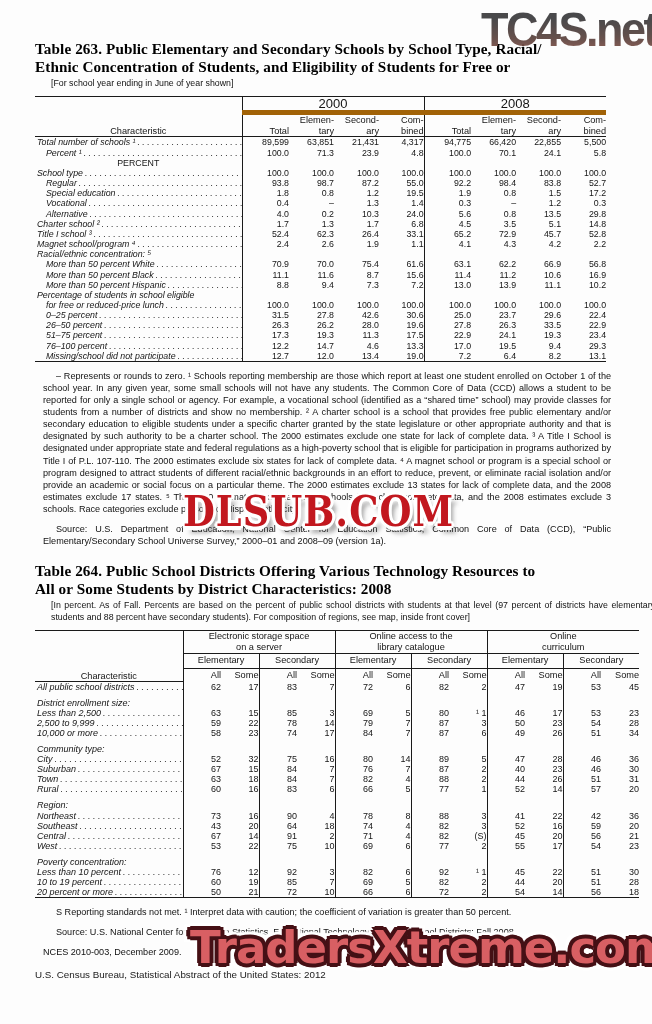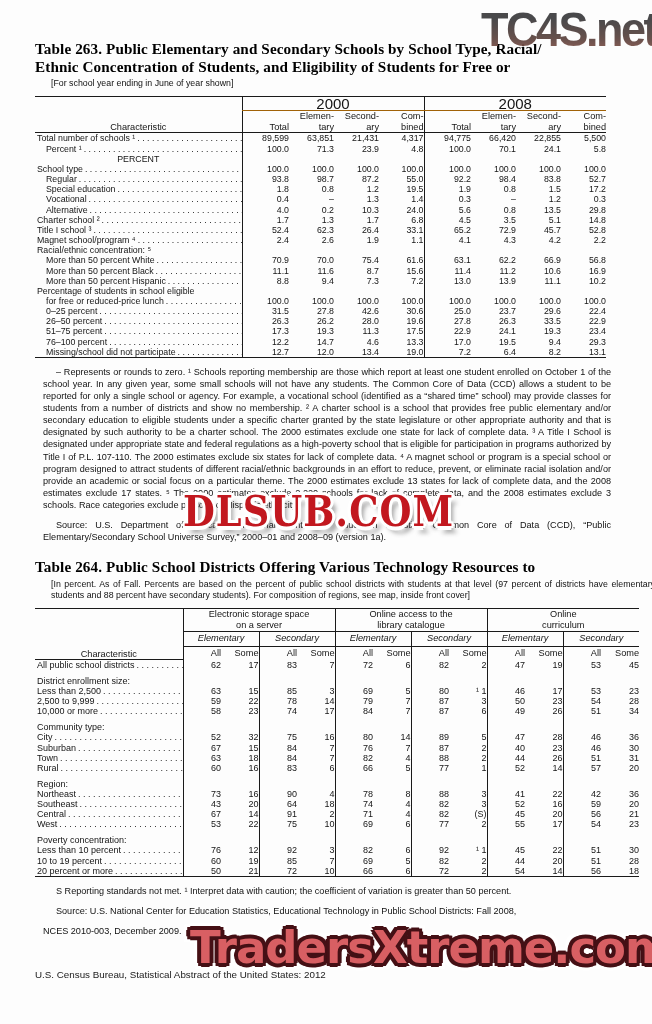--- a/index.html
+++ b/index.html
@@ -15,31 +15,31 @@
 
   
   table.t{border-collapse:collapse;table-layout:fixed;
           border-top:1.5px solid #1a1a1a;border-bottom:1.5px solid #1a1a1a;}
   table.t th,table.t td{font-weight:normal;padding:0;vertical-align:bottom;color:#141414;}
   .t263{width:569px;font-size:8.8px;}
   .t263 tbody td{height:10.15px;line-height:10.15px;}
   .t264{width:604px;font-size:9px;}
   .t264 tbody td{height:10.1px;line-height:10.1px;}
   .char{text-align:center;vertical-align:middle;border-bottom:1px solid #1a1a1a;font-size:9.2px;}
-  .yr{text-align:center;border-bottom:1px solid #a16207;line-height:13px;font-size:15px;}
+  .yr{text-align:center;border-bottom:5px solid #a16207;line-height:13px;font-size:13px;}
   .sub{text-align:right;padding:2px 7px 1px 0;white-space:pre-line;
        border-bottom:1px solid #1a1a1a;line-height:10.5px;font-size:9.2px;}
   .grp{text-align:center;border-bottom:1px solid #1a1a1a;white-space:pre-line;
        line-height:11px;padding:2px 0 1px;font-size:9.2px;}
-  .lvl{text-align:center;border-bottom:1px solid #1a1a1a;line-height:13.5px;font-size:9.2px;font-style:italic;}
+  .lvl{text-align:center;border-bottom:1px solid #1a1a1a;line-height:13.5px;font-size:9.2px;}
   .as{text-align:right;padding:1px 8px 1px 0;line-height:12.5px;font-size:9.2px;}
   .vl{border-left:1px solid #1a1a1a;}
   .nc{text-align:right;padding-right:7px;}
   .lc{overflow:hidden;}
-  .lab{display:flex;align-items:flex-end;overflow:hidden;}
+  .lab{display:flex;align-items:flex-end;overflow:hidden;font-style:italic;}
   .lab span:first-child{white-space:nowrap;}
   .dots{flex:1 1 auto;overflow:hidden;white-space:nowrap;margin-left:2px;}
   .dots::after{content:". . . . . . . . . . . . . . . . . . . . . . . . . . . . . . . . . . . . . . . . . . . . . . . .";}
   .ctr{text-align:center;}
   tr.gap td{padding-top:6px;}
 
   
   .fn{width:584px;font-size:9.1px;line-height:12.1px;text-align:justify;color:#111;margin-top:4px;}
   .fn p{margin:8px;text-indent:13px;}
   .fn p.noind{text-indent:0;}
@@ -474,20 +474,21 @@
       </table>
 
     <div class="fn">
       <p>– Represents or rounds to zero. ¹ Schools reporting membership are those which report at least one student enrolled on October 1 of the school year. In any given year, some small schools will not have any students. The Common Core of Data (CCD) allows a student to be reported for only a single school or agency. For example, a vocational school (identified as a “shared time” school) may provide classes for students from a number of districts and show no membership. ² A charter school is a school that provides free public elementary and/or secondary education to eligible students under a specific charter granted by the state legislature or other appropriate authority and that is designated by such authority to be a charter school. The 2000 estimates exclude one state for lack of complete data. ³ A Title I School is designated under appropriate state and federal regulations as a high-poverty school that is eligible for participation in programs authorized by Title I of P.L. 107-110. The 2000 estimates exclude six states for lack of complete data. ⁴ A magnet school or program is a special school or program designed to attract students of different racial/ethnic backgrounds in an effort to reduce, prevent, or eliminate racial isolation and/or provide an academic or social focus on a particular theme. The 2000 estimates exclude 13 states for lack of complete data, and the 2008 estimates exclude 17 states. ⁵ The 2000 estimates exclude 2,220 schools for lack of complete data, and the 2008 estimates exclude 3 schools. Race categories exclude persons of Hispanic ethnicity.</p>
       <p>Source: U.S. Department of Education, National Center for Education Statistics, Common Core of Data (CCD), “Public Elementary/Secondary School Universe Survey,” 2000–01 and 2008–09 (version 1a).</p>
     </div>
 
     <div class="sec264">
       <div class="title">
         <div>Table 264. Public School Districts Offering Various Technology Resources to</div>
+        <div>All or Some Students by District Characteristics: 2008</div>
       </div>
       <div class="tnote just">[In percent. As of Fall. Percents are based on the percent of public school districts with students at that level (97 percent of districts have elementary students and 88 percent have secondary students). For composition of regions, see map, inside front cover]</div>
 
       <table class="t t264">
           <colgroup>
             <col style="width:148px">
             <col style="width:38px">
             <col style="width:38px">
             <col style="width:38px">
             <col style="width:38px">

